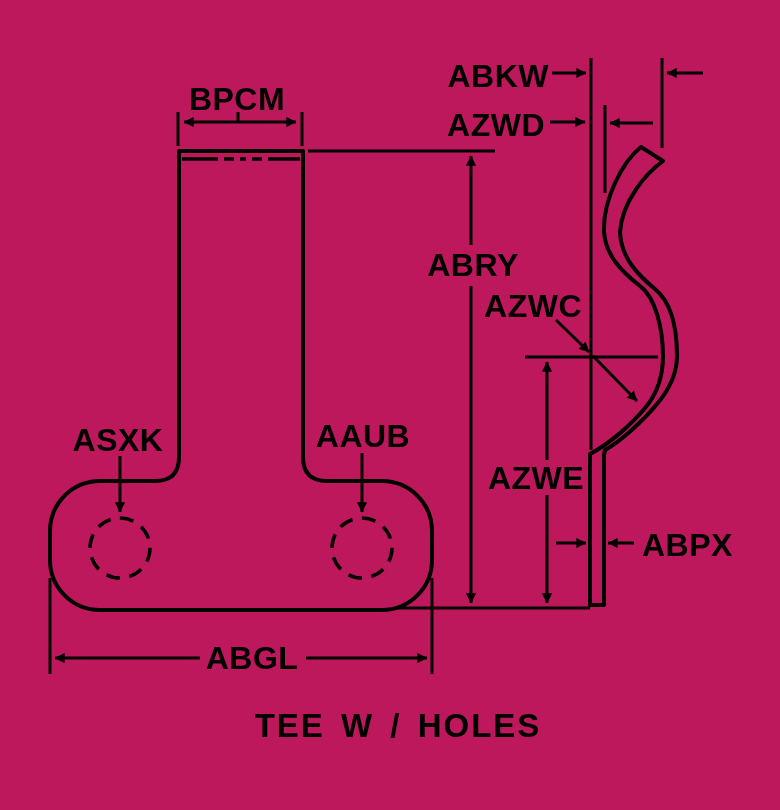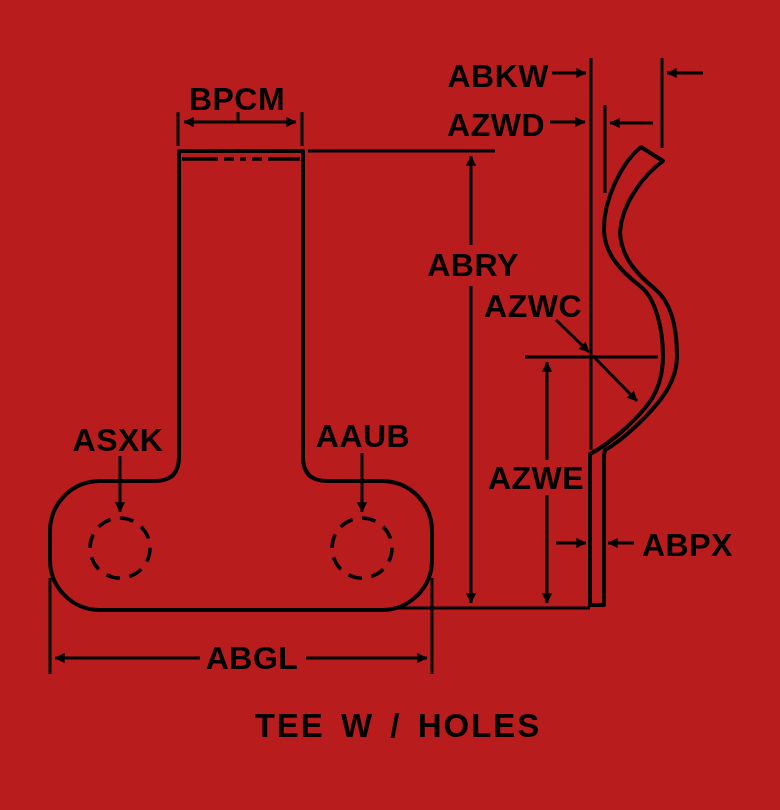--- a/index.html
+++ b/index.html
@@ -7,21 +7,21 @@
     padding: 0;
     background: #ffffff;
     width: 780px;
     height: 810px;
     overflow: hidden;
   }
   .canvas {
     position: relative;
     width: 780px;
     height: 810px;
-    background: #b91c1c;
+    background: #be185d;
   }
   svg { display: block; }
   .outline {
     fill: none;
     stroke: #000000;
     stroke-width: 4;
     stroke-linejoin: round;
     stroke-linecap: butt;
   }
   .hidden-line {

